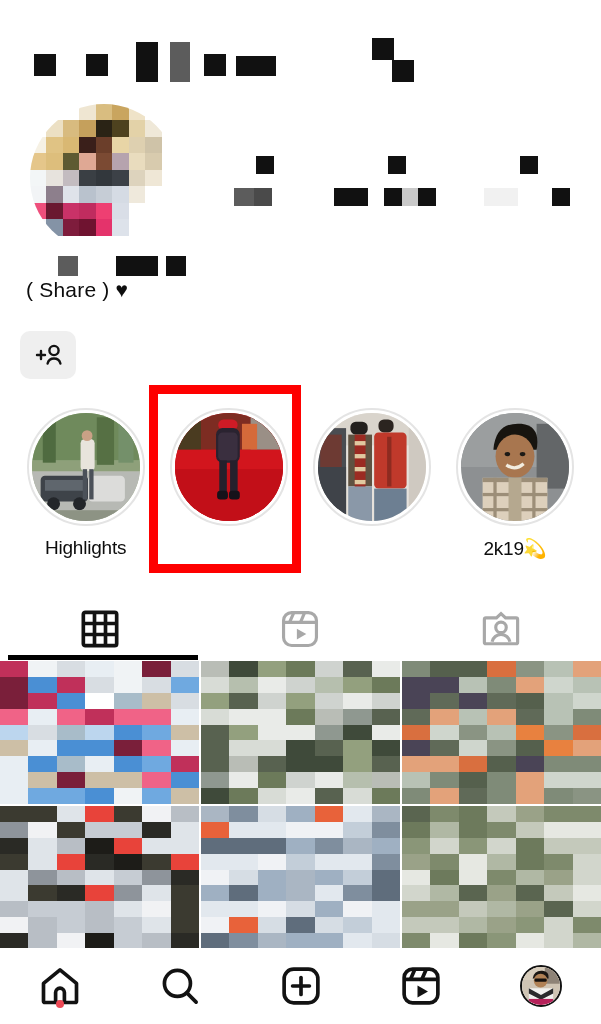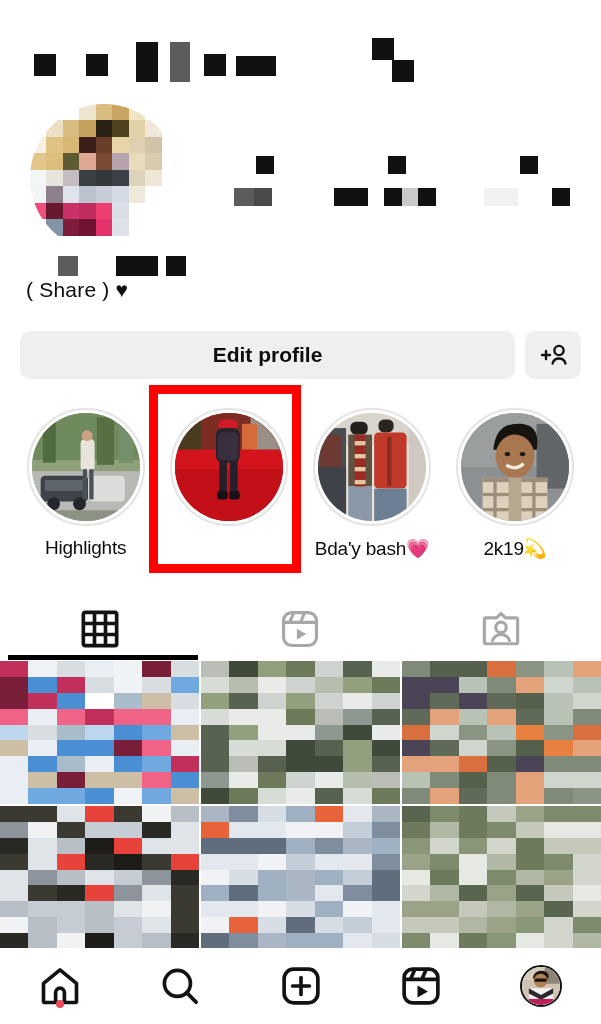--- a/index.html
+++ b/index.html
@@ -333,21 +333,20 @@
 
   <div>
     <div class="censor gray" style="left:58px;  top:256px; width:20px; height:20px;"></div>
     <div class="censor" style="left:116px; top:256px; width:42px; height:20px;"></div>
     <div class="censor" style="left:166px; top:256px; width:20px; height:20px;"></div>
   </div>
 
   <div class="name-line">( Share ) ♥</div>
 
   <div class="actions">
-    <button class="btn edit">Edit profile</button>
     <button class="btn adduser">
       <span>
         <svg width="30" height="26" viewBox="0 0 30 26" fill="none">
           <path d="M4 13 H12 M8 9 V17" stroke="#121212" stroke-width="2.4" stroke-linecap="round"></path>
           <circle cx="21" cy="8.5" r="4.6" stroke="#121212" stroke-width="2.4" fill="none"></circle>
           <path d="M14.6 21.5 a6.6 6.6 0 0 1 12.8 0" stroke="#121212" stroke-width="2.4" fill="none" stroke-linecap="round"></path>
         </svg>
       </span>
     </button>
   </div>
@@ -424,21 +423,20 @@
             <rect x="34" y="62" width="10" height="4" fill="#e0c9a0"></rect>
             <rect x="28" y="68" width="22" height="32" fill="#8a98a8"></rect>
             <rect x="56" y="6" width="14" height="12" rx="5" fill="#2b2420"></rect>
             <rect x="52" y="18" width="30" height="52" rx="4" fill="#c0392b"></rect>
             <rect x="64" y="22" width="4" height="46" fill="#8e2b20"></rect>
             <rect x="52" y="70" width="30" height="30" fill="#6d7f92"></rect>
             <rect x="84" y="10" width="16" height="90" fill="#cfc9c1"></rect>
           </svg>
         </div>
       </div>
-      <div class="hl-label">Bda'y bash💗</div>
     </div>
 
     <div class="hl">
       <div class="hl-ring">
         <div class="hl-img">
           <svg width="100%" height="100%" viewBox="0 0 100 100" preserveAspectRatio="xMidYMid slice">
             <rect width="100" height="100" fill="#8d9092"></rect>
             <rect x="0" y="0" width="100" height="50" fill="#9b9e9f"></rect>
             <rect x="70" y="10" width="30" height="60" fill="#636668"></rect>
             <path d="M30 34 Q32 8 56 10 Q74 12 70 34 Z" fill="#17140f"></path>

